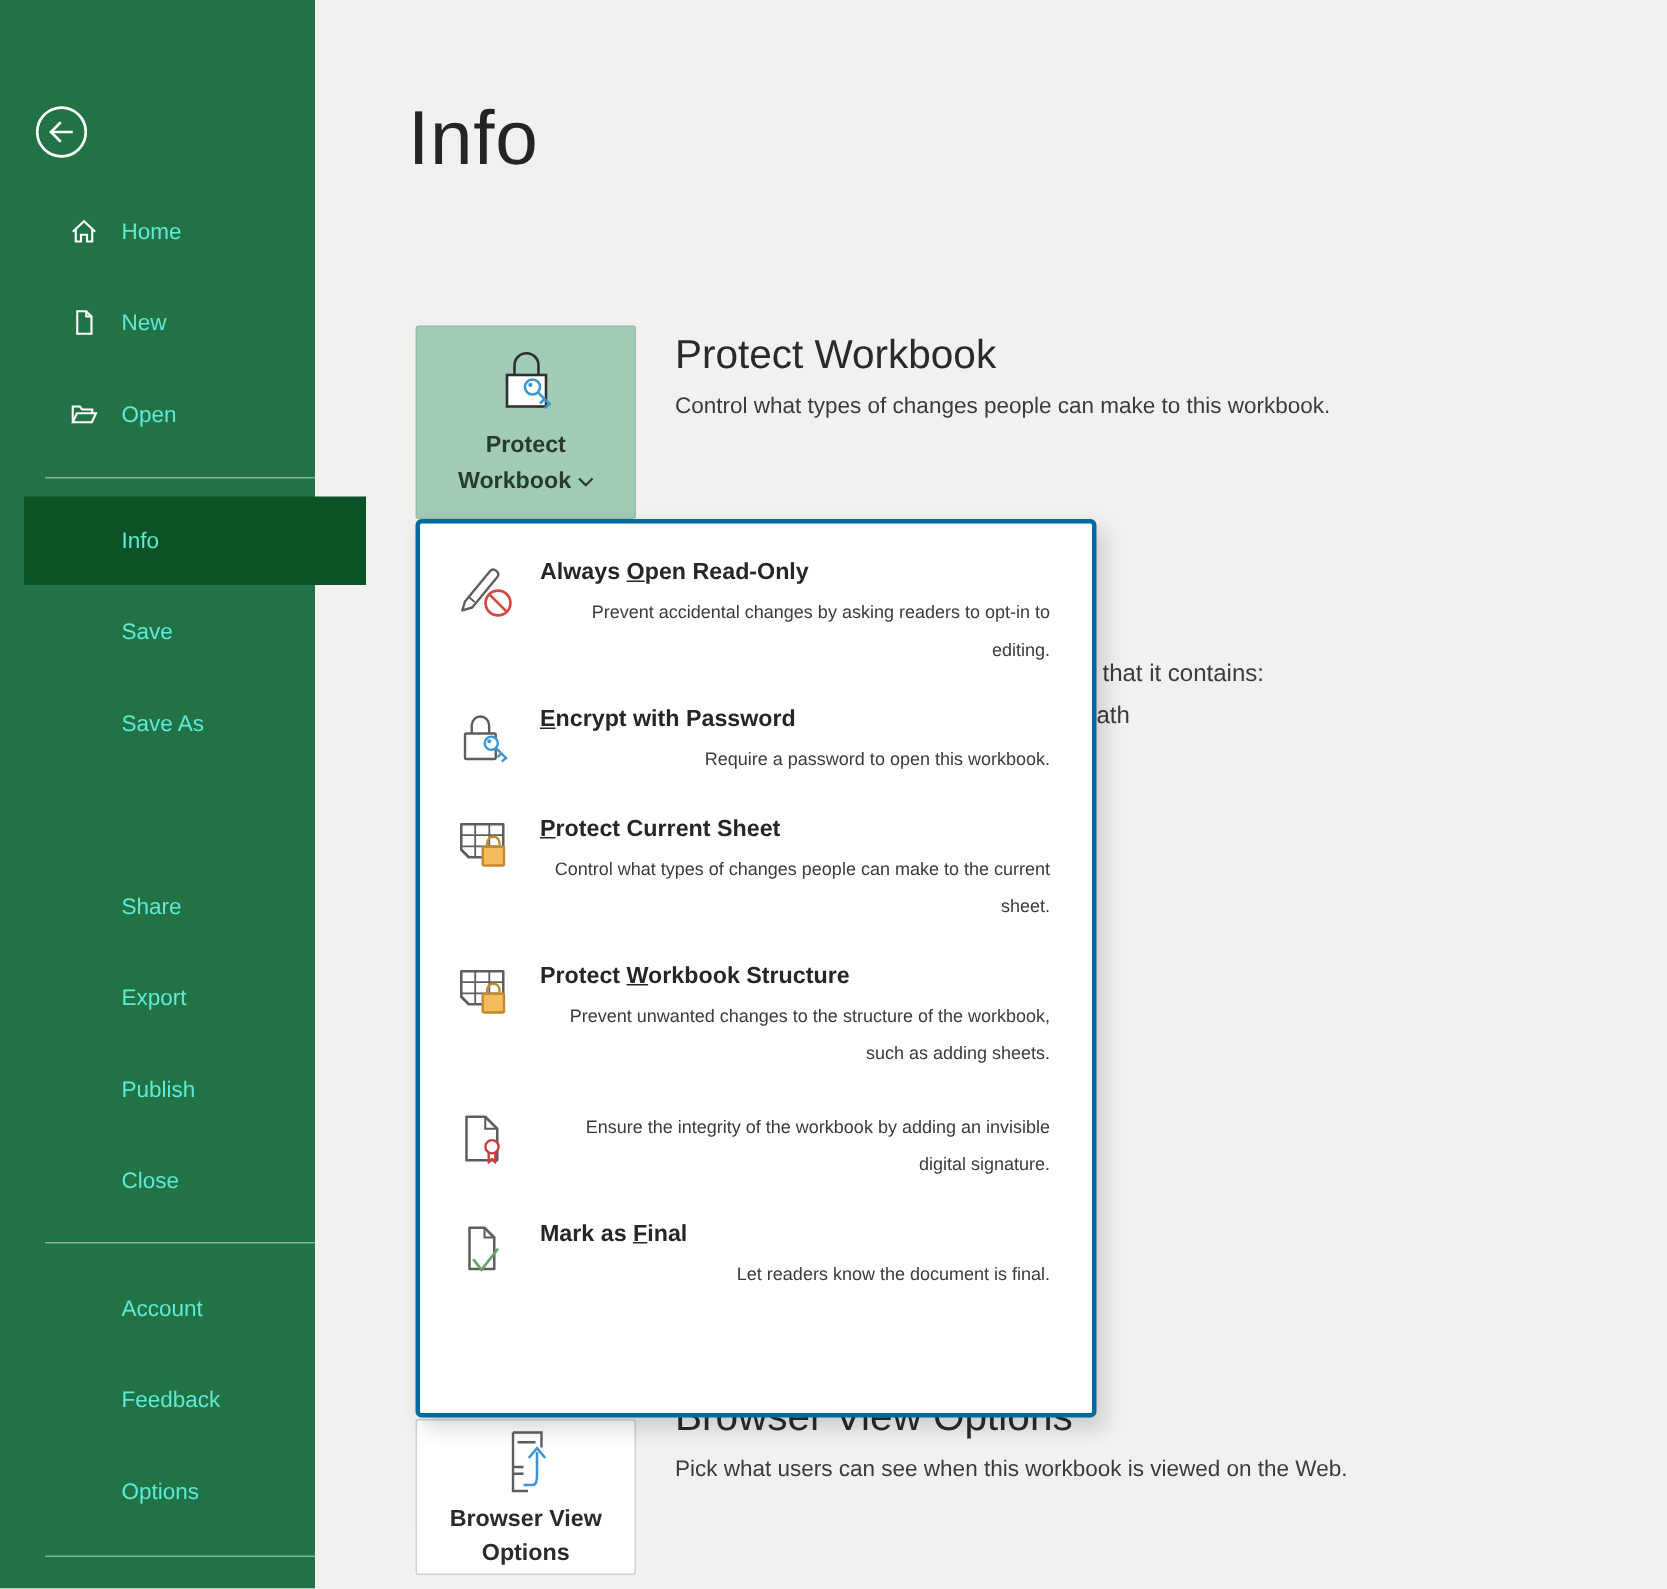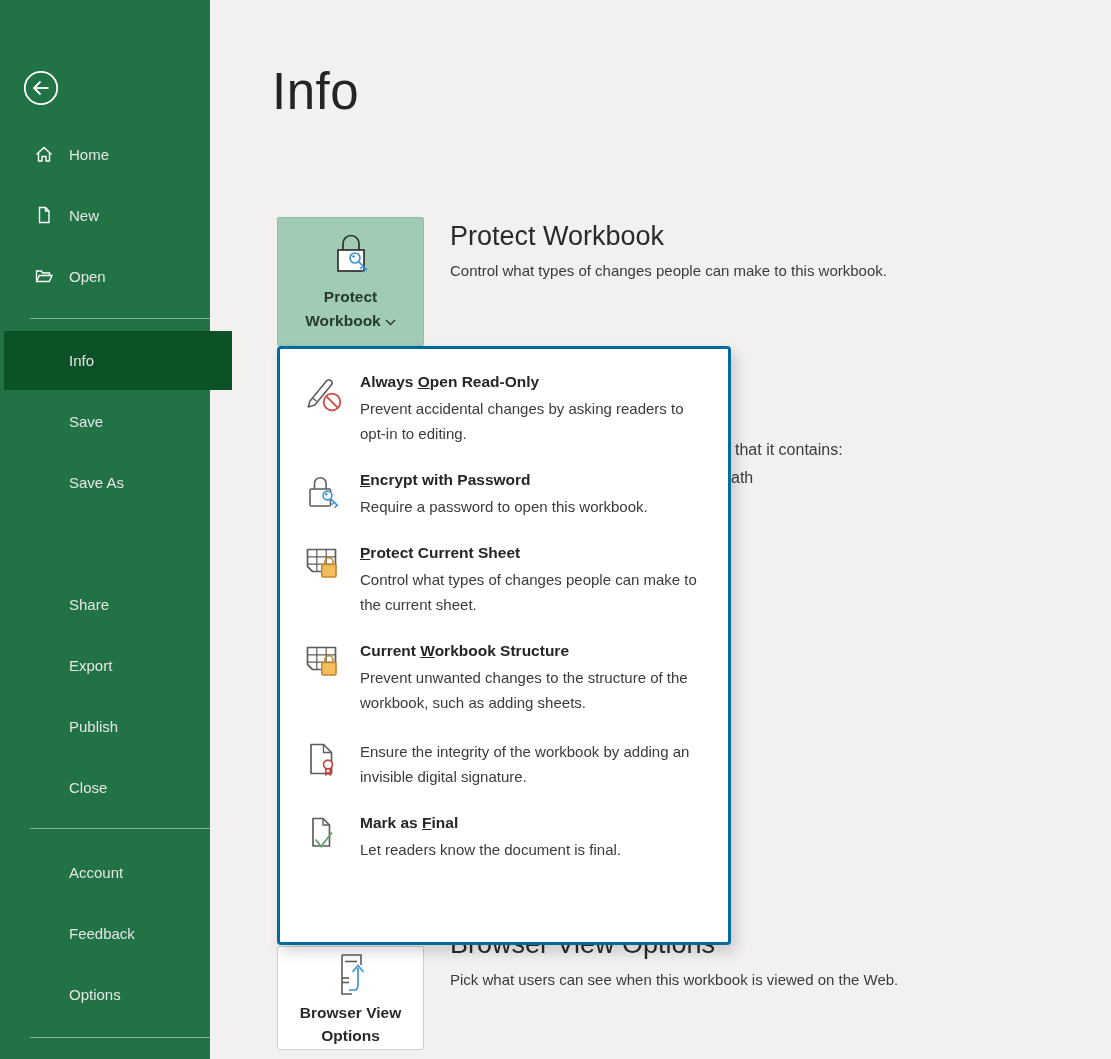--- a/index.html
+++ b/index.html
@@ -11,22 +11,22 @@
     -webkit-font-smoothing:antialiased;
   }
 
   
   .sidebar {
     position:absolute; left:0; top:0; width:210px; height:1059px;
     background:#217346; color:#fbfdfb;
   }
   .back-btn { position:absolute; left:22px; top:69px; width:38px; height:38px; cursor:pointer; }
   .nav-item {
-    position:absolute; left:4px; width:228px; height:44px;
-    display:flex; align-items:center; font-size:15px; color:#e5e5e5; cursor:pointer;
+    position:absolute; left:16px; width:228px; height:44px;
+    display:flex; align-items:center; font-size:15px; color:#5eead4; cursor:pointer;
   }
   .nav-item .nicon { margin-left:30px; width:20px; height:20px; flex:0 0 20px; }
   .nav-item .nlabel { margin-left:15px; }
   .nav-item.noicon .nlabel { margin-left:65px; }
   .nav-item.selected { background:#0c5226; height:59px; }
   .sdivider { position:absolute; left:30px; width:180px; height:1px; background:rgba(255,255,255,0.45); }
 
   
   .page-title {
     position:absolute; left:272px; top:62px;
@@ -65,21 +65,21 @@
     position:absolute; left:277px; top:346px; width:454px; height:599px;
     background:#ffffff; border:3px solid #0369a1; border-radius:4px;
     box-shadow:5px 7px 14px rgba(0,0,0,0.16);
     z-index:10; padding:10px 0; overflow:hidden;
   }
   .menu-item { display:flex; padding:11px 24px 11px 22px; cursor:pointer; }
   .mi-icon { width:40px; height:40px; flex:0 0 40px; margin-right:18px; margin-top:2px; }
   .mi-text { flex:1; }
   .mi-title { font-size:15.5px; font-weight:700; color:#262626; line-height:24px; }
   .mi-title u { text-decoration:underline; }
-  .mi-desc { font-size:15px; color:#3c3b39; line-height:25px; max-width:340px; margin-top:2px; }
+  .mi-desc { font-size:12px; color:#3c3b39; line-height:25px; max-width:340px; margin-top:2px;text-align:right; }
 </style>
 </head>
 <body>
 
 <div class="sidebar">
 
   <div class="back-btn">
     <svg width="38" height="38" viewBox="0 0 38 38">
       <circle cx="19" cy="19" r="16.2" fill="none" stroke="#ffffff" stroke-width="1.8"></circle>
       <line x1="26.5" y1="19" x2="12.5" y2="19" stroke="#ffffff" stroke-width="1.8"></line>
@@ -236,21 +236,21 @@
 
   <div class="menu-item">
     <svg class="mi-icon" viewBox="0 0 40 40">
       <path d="M5.5 6.5 H33.5 V28.5 H10.5 L5.5 23.5 Z" fill="#ffffff" stroke="#5f5e5c" stroke-width="1.7" stroke-linejoin="round"></path>
       <path d="M5.5 13.8 H33.5 M5.5 21.2 H30 M14.8 6.5 V28.5 M24.2 6.5 V24" stroke="#5f5e5c" stroke-width="1.2" fill="none"></path>
       <path d="M5.5 23.5 L10.5 28.5" stroke="#5f5e5c" stroke-width="1.2" fill="none"></path>
       <path d="M22.8 21.5 v-2.6 a4.1 4.1 0 0 1 8.2 0 V21.5" fill="none" stroke="#c08a2e" stroke-width="1.6"></path>
       <rect x="19.8" y="21.5" width="14.2" height="12.5" rx="1" fill="#f4bc5a" stroke="#c08a2e" stroke-width="1.6"></rect>
     </svg>
     <div class="mi-text">
-      <div class="mi-title"><span>Current </span><u>W</u><span>orkbook Structure</span></div>
+      <div class="mi-title"><span>Protect </span><u>W</u><span>orkbook Structure</span></div>
       <div class="mi-desc">Prevent unwanted changes to the structure of the workbook, such as adding sheets.</div>
     </div>
   </div>
 
   <div class="menu-item">
     <svg class="mi-icon" viewBox="0 0 40 40">
       <path d="M9 5.5 H21.5 L29.5 13.5 V34.5 H9 Z" fill="#ffffff" stroke="#5f5e5c" stroke-width="1.7" stroke-linejoin="round"></path>
       <path d="M21.5 5.5 V13.5 H29.5" fill="none" stroke="#5f5e5c" stroke-width="1.4"></path>
       <circle cx="26" cy="25.5" r="4.4" fill="#ffffff" stroke="#c5403e" stroke-width="1.6"></circle>
       <path d="M23.8 29 V36 L26 33.6 L28.2 36 V29" fill="none" stroke="#c5403e" stroke-width="1.6" stroke-linejoin="round"></path>

